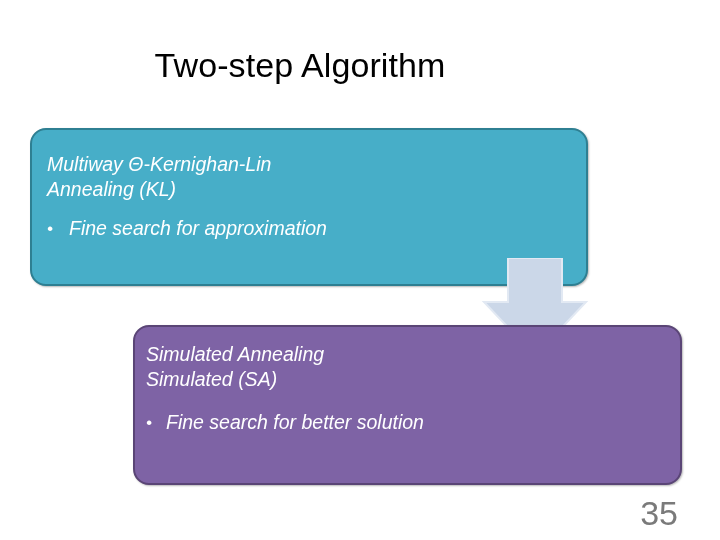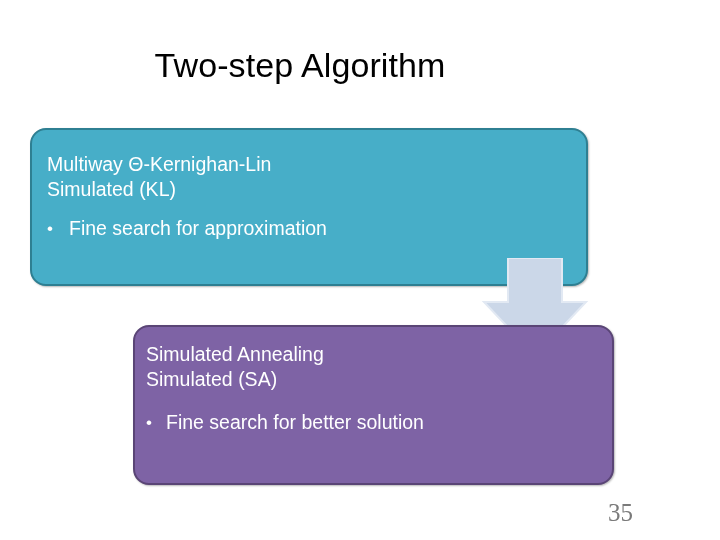--- a/index.html
+++ b/index.html
@@ -33,20 +33,21 @@
     letter-spacing: 0.1px;
     white-space: nowrap;
   }
 
   
   .shape-box {
     position: absolute;
     box-sizing: border-box;
     border-radius: 16px;
     color: #ffffff;
+    font-style: italic;
   }
 
   
   #box-kl {
     left: 30px;
     top: 128px;
     width: 558px;
     height: 158px;
     background: #47AEC8;
     border: 2px solid #2E7F92;
@@ -54,21 +55,21 @@
     z-index: 2;
   }
   #box-kl .box-inner {
     padding: 22px 16px 0 15px;
   }
 
   
   #box-sa {
     left: 133px;
     top: 325px;
-    width: 481px;
+    width: 549px;
     height: 160px;
     background: #7E63A5;
     border: 2px solid #5A4576;
     box-shadow: 1px 1px 2px rgba(0,0,0,0.28);
     z-index: 4;
   }
   #box-sa .box-inner {
     padding: 15px 16px 0 11px;
   }
 
@@ -107,39 +108,39 @@
     z-index: 3;
   }
   #down-arrow svg { display: block; }
 
   
   #page-number {
     position: absolute;
     left: 608px;
     top: 492px;
     width: 70px;
-    text-align: left;
-    font-family: Liberation Serif, serif;
-    font-size: 25px;
+    text-align: right;
+    font-family: Liberation Sans, sans-serif;
+    font-size: 34px;
     line-height: 42px;
     color: #7A7A7A;
     z-index: 5;
   }
 </style>
 </head>
 <body>
 
 <div id="slide">
 
   <div id="slide-title">Two-step Algorithm</div>
 
   <div id="box-kl" class="shape-box">
     <div class="box-inner">
       <div class="heading-line">Multiway Θ-Kernighan-Lin</div>
-      <div class="heading-line">Simulated (KL)</div>
+      <div class="heading-line">Annealing (KL)</div>
       <div class="bullet-row">
         <span class="bullet-dot">•</span>
         <span class="bullet-text">Fine search for approximation</span>
       </div>
     </div>
   </div>
 
   <div id="down-arrow">
     <svg width="108" height="100" viewBox="0 0 108 100" xmlns="http://www.w3.org/2000/svg">
       <polygon points="27,0 81,0 81,44 105,44 54,98 3,44 27,44" fill="#CBD7E8" stroke="#E2E9F3" stroke-width="2"></polygon>

